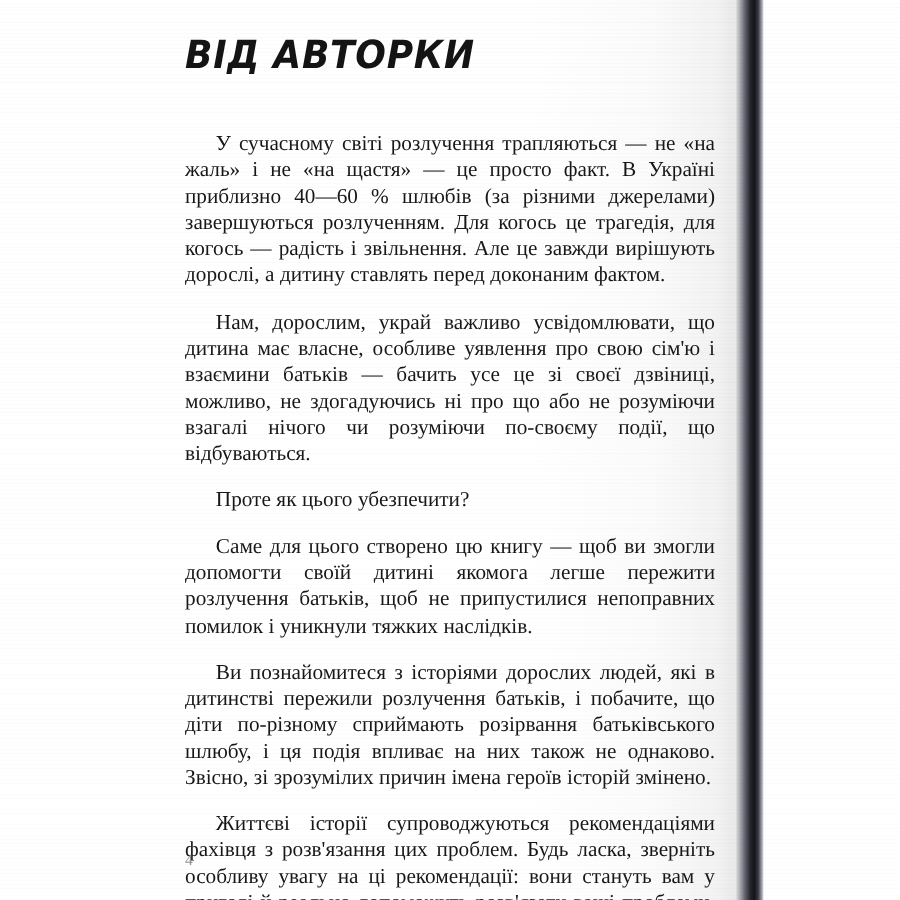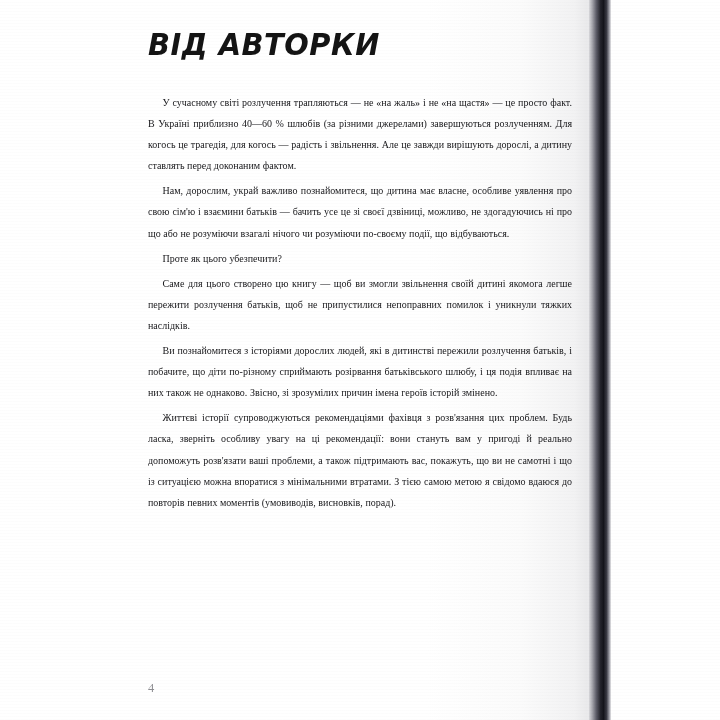--- a/index.html
+++ b/index.html
@@ -95,25 +95,25 @@
   }
 
   .body-copy {
     position: absolute;
     left: 148px;
     top: 88px;
     width: 424px;
   }
 
   .body-copy p {
-    margin: 4px 0 0.06em 0;
+    margin: 16px 0 0.06em 0;
     text-indent: 1.45em;
     text-align: justify;
     text-justify: inter-word;
-    font-size: 10px;
+    font-size: 17px;
     line-height: 21.1px;
     color: #17171a;
     hyphens: manual;
     word-spacing: 0.01em;
   }
 
   .page-number {
     position: absolute;
     left: 148px;
     top: 681px;
@@ -138,23 +138,23 @@
 <div id="page-surface">
 
   <div id="paper-tone"></div>
 
   <div id="content">
 
     <h1 class="page-title">ВІД АВТОРКИ</h1>
 
     <div class="body-copy">
       <p>У сучасному світі розлучення трапляються — не «на жаль» і не «на щастя» — це просто факт. В Україні приблизно 40—60 % шлюбів (за різними джерелами) завершуються розлученням. Для когось це трагедія, для когось — радість і звільнення. Але це завжди вирішують дорослі, а дитину ставлять перед доконаним фактом.</p>
-      <p>Нам, дорослим, украй важливо познайомитеся, що дитина має власне, особливе уявлення про свою сім'ю і взаємини батьків — бачить усе це зі своєї дзвіниці, можливо, не здогадуючись ні про що або не розуміючи взагалі нічого чи розуміючи по-своєму події, що відбуваються.</p>
+      <p>Нам, дорослим, украй важливо усвідомлювати, що дитина має власне, особливе уявлення про свою сім'ю і взаємини батьків — бачить усе це зі своєї дзвіниці, можливо, не здогадуючись ні про що або не розуміючи взагалі нічого чи розуміючи по-своєму події, що відбуваються.</p>
       <p>Проте як цього убезпечити?</p>
-      <p>Саме для цього створено цю книгу — щоб ви змогли звільнення своїй дитині якомога легше пережити розлучення батьків, щоб не припустилися непоправних помилок і уникнули тяжких наслідків.</p>
+      <p>Саме для цього створено цю книгу — щоб ви змогли допомогти своїй дитині якомога легше пережити розлучення батьків, щоб не припустилися непоправних помилок і уникнули тяжких наслідків.</p>
       <p>Ви познайомитеся з історіями дорослих людей, які в дитинстві пережили розлучення батьків, і побачите, що діти по-різному сприймають розірвання батьківського шлюбу, і ця подія впливає на них також не однаково. Звісно, зі зрозумілих причин імена героїв історій змінено.</p>
       <p>Життєві історії супроводжуються рекомендаціями фахівця з розв'язання цих проблем. Будь ласка, зверніть особливу увагу на ці рекомендації: вони стануть вам у пригоді й реально допоможуть розв'язати ваші проблеми, а також підтримають вас, покажуть, що ви не самотні і що із ситуацією можна впоратися з мінімальними втратами. З тією самою метою я свідомо вдаюся до повторів певних моментів (умовиводів, висновків, порад).</p>
     </div>
 
     <div class="page-number">4</div>
   </div>
 
   <div id="gutter-highlight"></div>
   <div id="gutter-shadow"></div>
   <div id="outer-right"></div>

